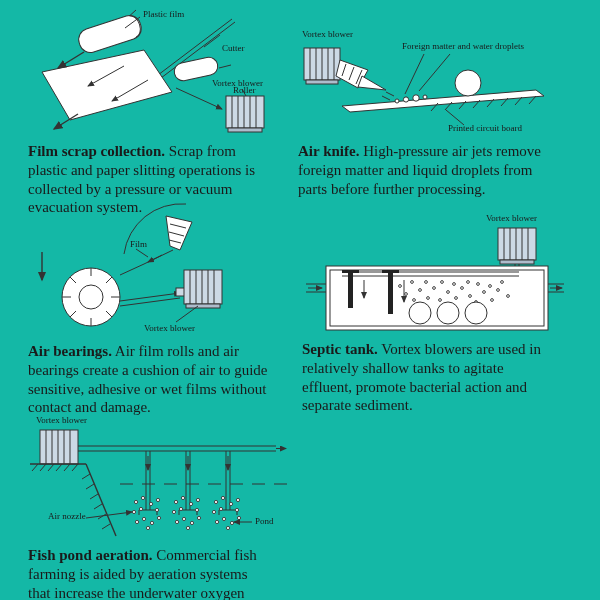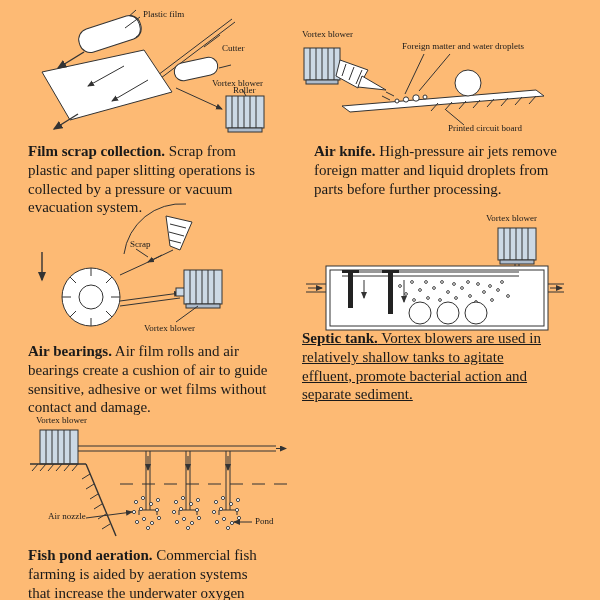--- a/index.html
+++ b/index.html
@@ -1,17 +1,17 @@
 <!DOCTYPE html>
 <html><head>
 <meta charset="utf-8">
 <style>
   html,body { margin:0; padding:0; background:#ffffff; }
   .page {
-    position:relative; width:600px; height:600px; background:#fdba74;
+    position:relative; width:600px; height:600px; background:#14b8a6;
     font-family:"Liberation Serif","DejaVu Serif",serif; color:#1a1a1a; overflow:hidden;
   }
   .panel { position:absolute; }
   .illus { position:absolute; top:0; left:0; }
   .lbl { position:absolute; font-size:9px; line-height:1.1; white-space:nowrap; color:#1a1a1a; }
   .caption { position:absolute; margin:0; font-size:15px; line-height:1.25; color:#1a1a1a; }
   .caption b { font-weight:bold; }
   svg line, svg path, svg polyline { stroke-linecap:butt; }
 </style>
 </head>
@@ -125,21 +125,21 @@
 
       <circle cx="170" cy="59" r="13" fill="#ffffff" stroke="#333"></circle>
 
       <line x1="126" y1="30" x2="107" y2="70" stroke="#333"></line>
       <line x1="152" y1="30" x2="121" y2="67" stroke="#333"></line>
       <line x1="166" y1="101" x2="148" y2="86" stroke="#333"></line>
     </svg>
     <span class="lbl" style="left:4px;   top:6px;">Vortex blower</span>
     <span class="lbl" style="left:104px; top:18px;">Foreign matter and water droplets</span>
     <span class="lbl" style="left:150px; top:100px;">Printed circuit board</span>
-    <p class="caption" style="left:0; top:118px; width:252px;margin-left:16px;">
+    <p class="caption" style="left:0; top:118px; width:252px;">
       <b>Air knife.</b><span> High-pressure air jets remove foreign matter and liquid droplets from parts before further processing.</span>
     </p>
   </div>
 
   <div class="panel" style="left:28px; top:202px; width:272px; height:188px;">
     <svg class="illus" width="272" height="138" viewBox="0 0 272 138">
       <defs>
         <marker id="a3" markerWidth="8" markerHeight="8" refX="6" refY="3" orient="auto">
           <path d="M0,0 L7,3 L0,6 Z" fill="#333"></path>
         </marker>
@@ -182,21 +182,21 @@
         <line x1="24" y1="0" x2="24" y2="34" stroke="#333"></line>
         <line x1="30" y1="0" x2="30" y2="34" stroke="#333"></line>
         <rect x="2" y="34" width="34" height="4" fill="#aebccc" stroke="#333"></rect>
       </g>
 
       <line x1="14" y1="50" x2="14" y2="78" stroke="#333" stroke-width="1.4" marker-end="url(#a3)"></line>
 
       <line x1="108" y1="47" x2="120" y2="55" stroke="#333"></line>
       <line x1="148" y1="120" x2="170" y2="104" stroke="#333"></line>
     </svg>
-    <span class="lbl" style="left:102px; top:38px;">Scrap</span>
+    <span class="lbl" style="left:102px; top:38px;">Film</span>
     <span class="lbl" style="left:116px; top:122px;">Vortex blower</span>
     <p class="caption" style="left:0; top:140px; width:250px;">
       <b>Air bearings.</b><span> Air film rolls and air bearings create a cushion of air to guide sensitive, adhesive or wet films without contact and damage.</span>
     </p>
   </div>
 
   <div class="panel" style="left:302px; top:212px; width:284px; height:178px;">
     <svg class="illus" width="284" height="126" viewBox="0 0 284 126">
       <defs>
         <marker id="a4" markerWidth="8" markerHeight="8" refX="6" refY="3" orient="auto">
@@ -272,21 +272,21 @@
         <line x1="4" y1="80" x2="24" y2="80" stroke="#333"></line>
         <line x1="6" y1="76" x2="20" y2="76" stroke="#333" marker-end="url(#a4)"></line>
       </g>
       <g>
         <line x1="246" y1="72" x2="262" y2="72" stroke="#333"></line>
         <line x1="246" y1="80" x2="262" y2="80" stroke="#333"></line>
         <line x1="248" y1="76" x2="260" y2="76" stroke="#333" marker-end="url(#a4)"></line>
       </g>
     </svg>
     <span class="lbl" style="left:184px; top:2px;">Vortex blower</span>
-    <p class="caption" style="left:0; top:117px; width:255px;text-decoration:underline;">
+    <p class="caption" style="left:0; top:128px; width:255px;">
       <b>Septic tank.</b><span> Vortex blowers are used in relatively shallow tanks to agitate effluent, promote bacterial action and separate sediment.</span>
     </p>
   </div>
 
   <div class="panel" style="left:28px; top:408px; width:295px; height:190px;">
     <svg class="illus" width="295" height="136" viewBox="0 0 295 136">
       <defs>
         <marker id="a5" markerWidth="8" markerHeight="8" refX="6" refY="3" orient="auto">
           <path d="M0,0 L7,3 L0,6 Z" fill="#333"></path>
         </marker>

